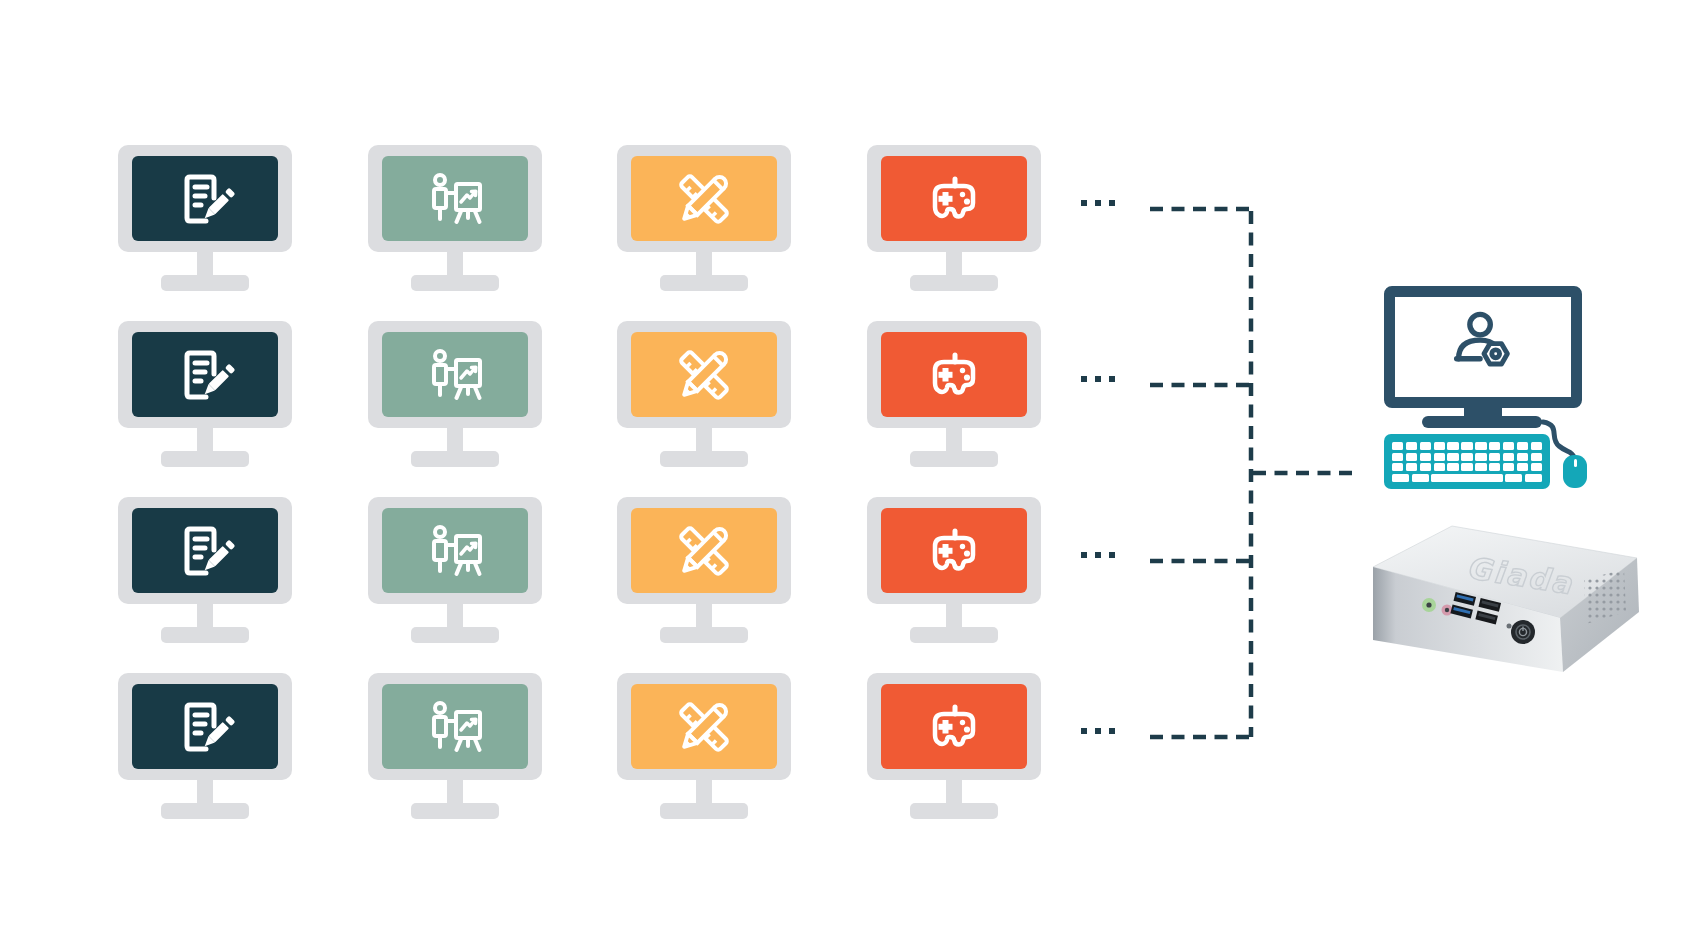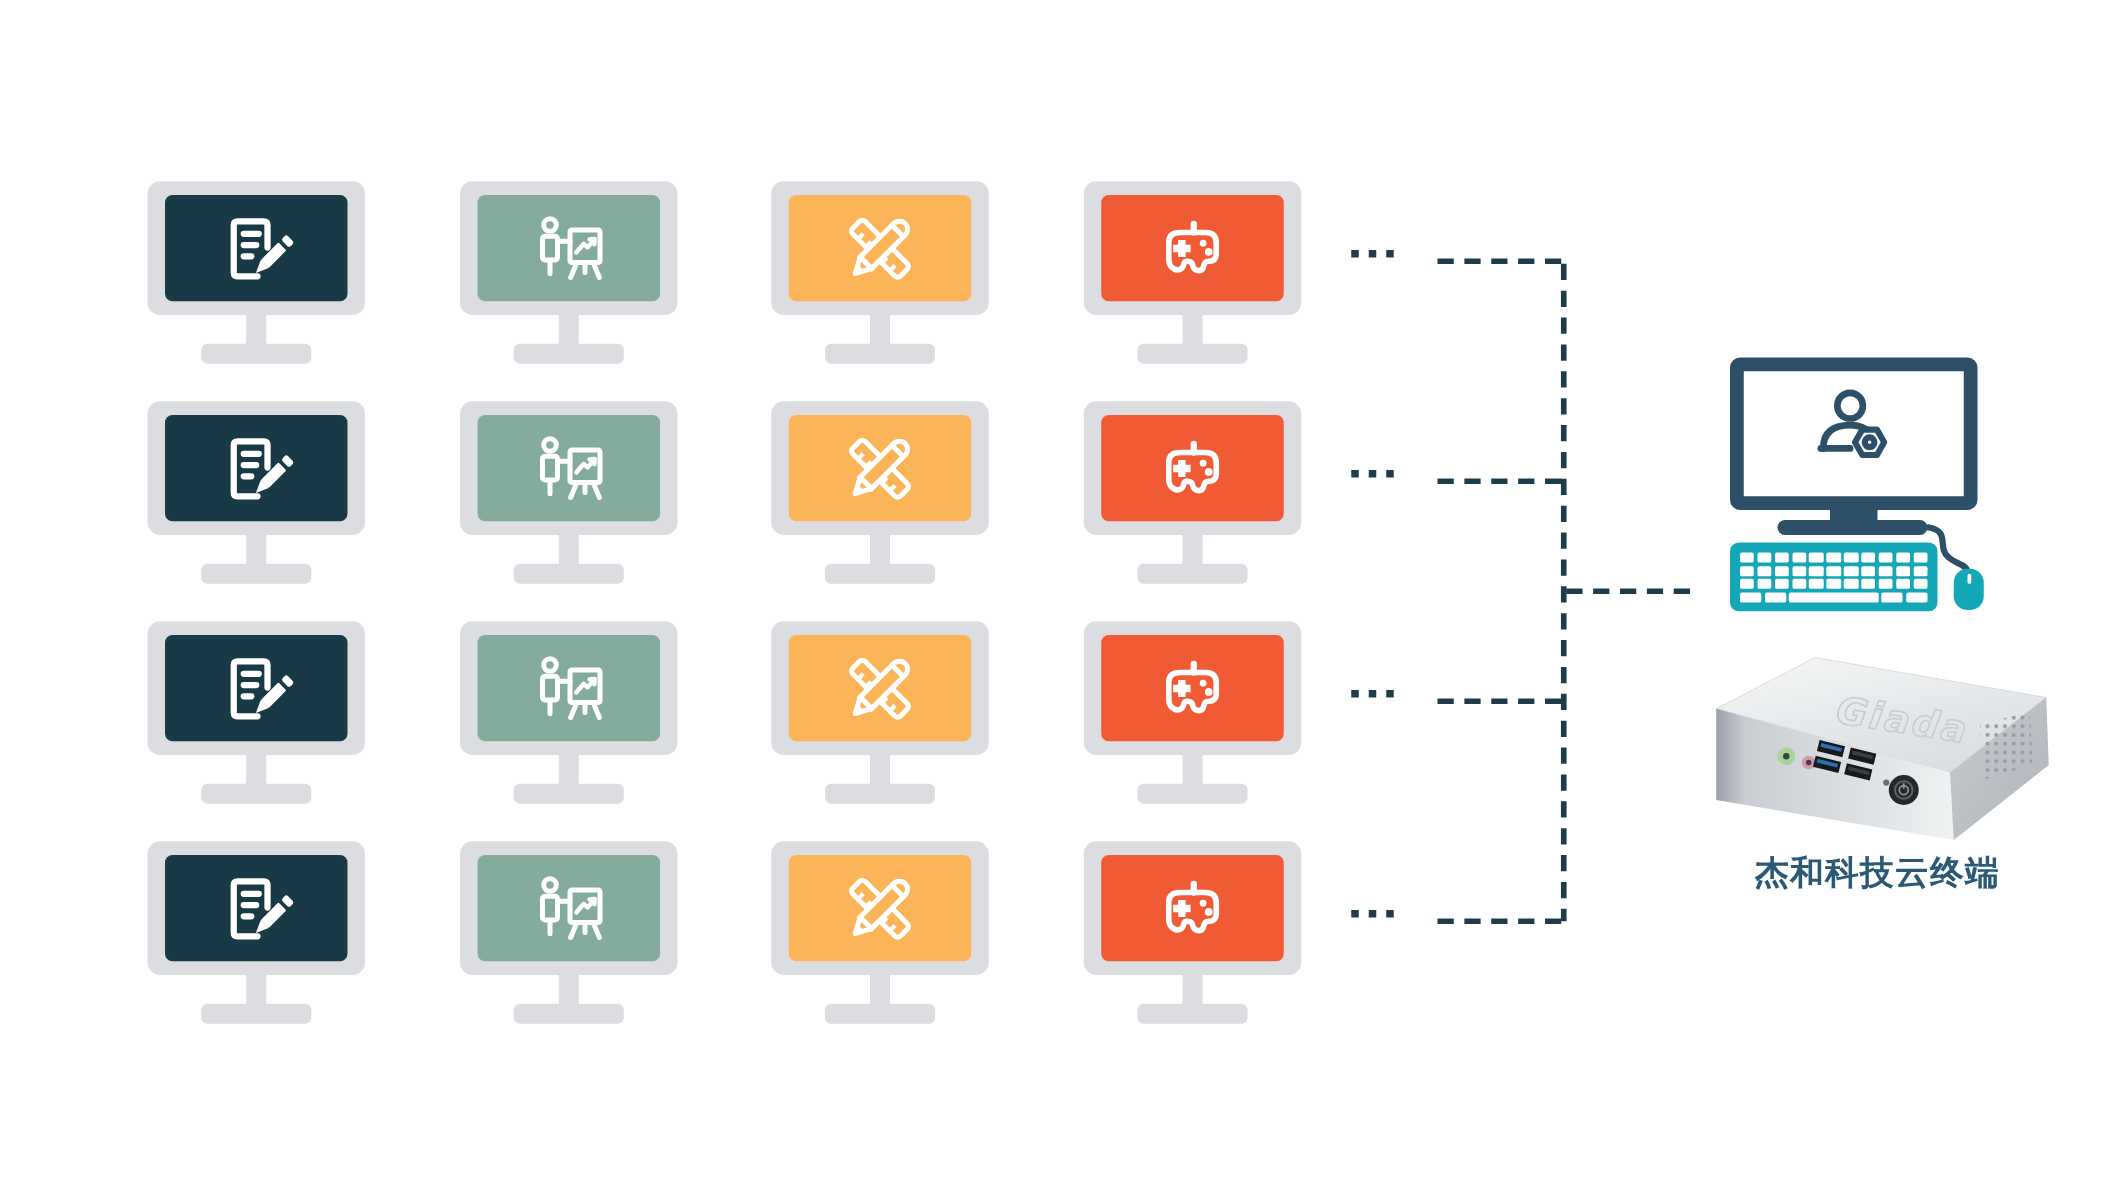--- a/index.html
+++ b/index.html
@@ -555,14 +555,13 @@
           <rect x="109" y="93" width="17" height="3" fill="#3a3f45"></rect>
       </g>
       <circle cx="139" cy="104" r="2.5" fill="#6a7076"></circle>
       <circle cx="153" cy="110" r="12" fill="#24282c"></circle>
       <circle cx="153" cy="110" r="7" fill="none" stroke="#5a6167" stroke-width="1.6"></circle>
       <circle cx="153" cy="110" r="3.6" fill="none" stroke="#8f969c" stroke-width="1.4"></circle>
       <line x1="153" y1="104.5" x2="153" y2="109" stroke="#8f969c" stroke-width="1.4"></line>
     </g>
   </svg>
 
-  <div class="t-label">杰和科技云终端</div>
 </div>
 
 </body></html>

